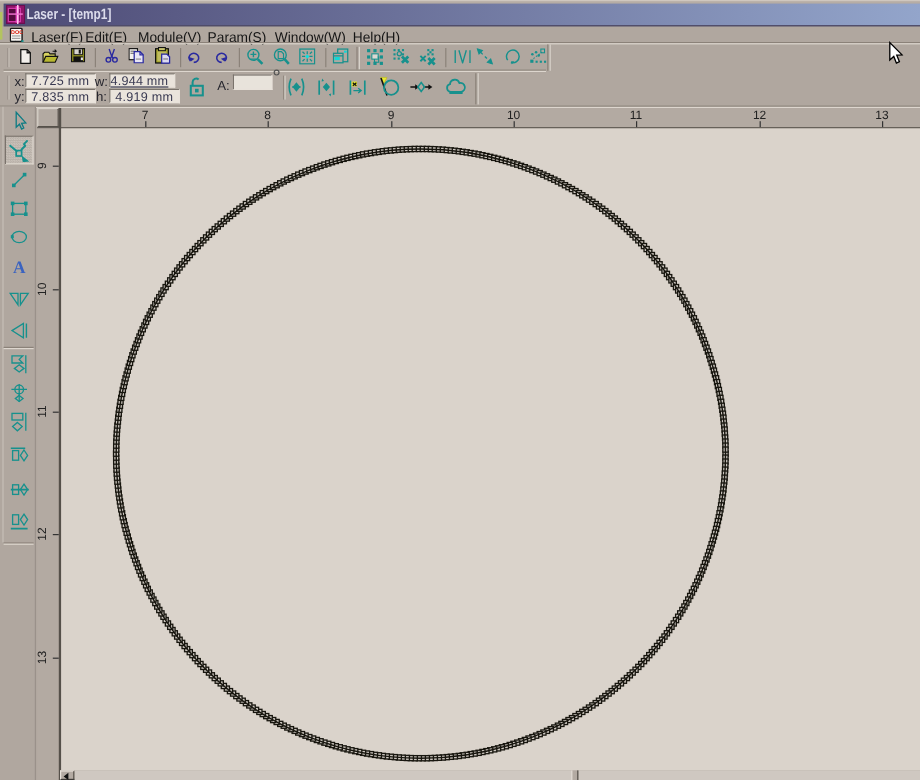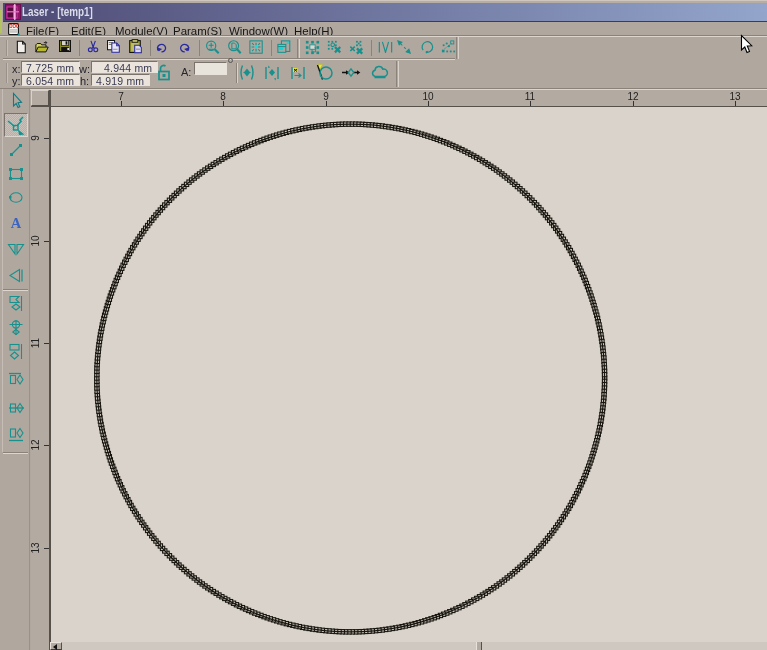--- a/index.html
+++ b/index.html
@@ -35,21 +35,21 @@
 <div class="abs" style="left:3px;top:21px;width:764px;height:1px;background:#3c3a5e;"></div>
 
 <svg class="abs" style="left:8px;top:23px;" width="12" height="13" viewBox="0 0 12 13">
 <rect x="0.6" y="0.6" width="9.8" height="11" rx="1" fill="#f8f6f2" stroke="#1a1a1a" stroke-width="1.2"></rect>
 <text x="1.2" y="5" font-family="Liberation Sans" font-size="4.5" font-weight="bold" fill="#d82010">DOC</text>
 <rect x="2" y="6.5" width="7" height="0.9" fill="#999"></rect>
 <rect x="2" y="8.5" width="7" height="0.9" fill="#999"></rect>
 <path d="M2.5 11.6 l1.3 0.9 1.3-0.9 1.3 0.9 1.3-0.9" stroke="#1a1a1a" stroke-width="0.9" fill="none"></path>
 <rect x="9.8" y="10.5" width="1.8" height="1.8" fill="#17918d"></rect>
 </svg>
-<div class="mnu" style="left:26px;">File(F)</div>
+<div class="mnu" style="left:26px;">Laser(F)</div>
 <div class="mnu" style="left:71px;">Edit(E)</div>
 <div class="mnu" style="left:115px;">Module(V)</div>
 <div class="mnu" style="left:173px;">Param(S)</div>
 <div class="mnu" style="left:229px;">Window(W)</div>
 <div class="mnu" style="left:294px;">Help(H)</div>
 
 <div class="groove" style="top:35px;">
     <div class="d"></div>
     <div class="l"></div>
   </div>
@@ -216,24 +216,24 @@
 <div class="groove" style="top:58px;width:452px;left:3px;">
     <div class="d"></div>
     <div class="l"></div>
   </div>
 
 <div class="vsep" style="left:6px;top:63px;height:20px;background:#9a918a;"></div>
 <div class="vsep" style="left:7px;top:63px;height:20px;background:#c6beb6;"></div>
 <div class="lbl" style="left:12px;top:62.5px;">x:</div>
 <div class="lbl" style="left:12px;top:75px;">y:</div>
 <div class="inp" style="left:21px;top:61px;width:53px;height:10px;padding:0 0 0 4px;">7.725 mm</div>
-<div class="inp" style="left:21px;top:73.5px;width:53px;height:10px;padding:0 0 0 4px;">6.054 mm</div>
+<div class="inp" style="left:21px;top:73.5px;width:53px;height:10px;padding:0 0 0 4px;">7.835 mm</div>
 <div class="lbl" style="left:79px;top:62.5px;">w:</div>
 <div class="lbl" style="left:80px;top:75px;">h:</div>
-<div class="inp" style="left:91px;top:61px;width:53px;height:10px;padding:0 0 0 12px;">4.944 mm</div>
+<div class="inp" style="left:91px;top:61px;width:53px;height:10px;padding:0 0 0 0;text-decoration:underline;">4.944 mm</div>
 <div class="inp" style="left:91px;top:73.5px;width:53px;height:10px;padding:0 0 0 4px;">4.919 mm</div>
 
 <svg class="abs" style="left:155px;top:63px;" width="16" height="18" viewBox="0 0 16 18">
 <rect x="4" y="8.5" width="10" height="8" fill="none" stroke="#17918d" stroke-width="1.7"></rect>
 <path d="M5.5 8 V5.5 a3 3 0 0 1 5 -2.3" fill="none" stroke="#17918d" stroke-width="1.7"></path>
 <rect x="7.5" y="11" width="3" height="3" fill="#17918d"></rect>
 </svg>
 <div class="lbl" style="left:181px;top:66px;">A:</div>
 <div class="inp" style="left:194px;top:62px;width:31px;height:11px;background:#e8e3db;"></div>
 <div class="abs" style="left:228px;top:58px;width:3px;height:3px;border:1px solid #555;border-radius:50%;"></div>

